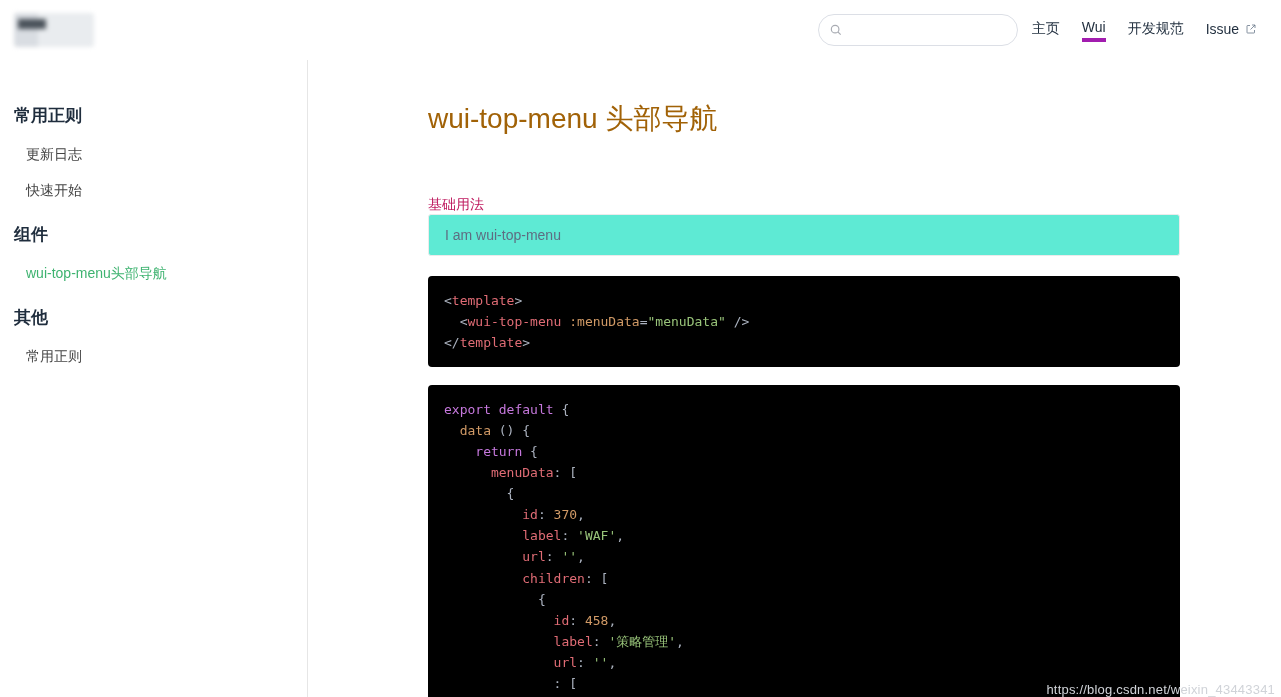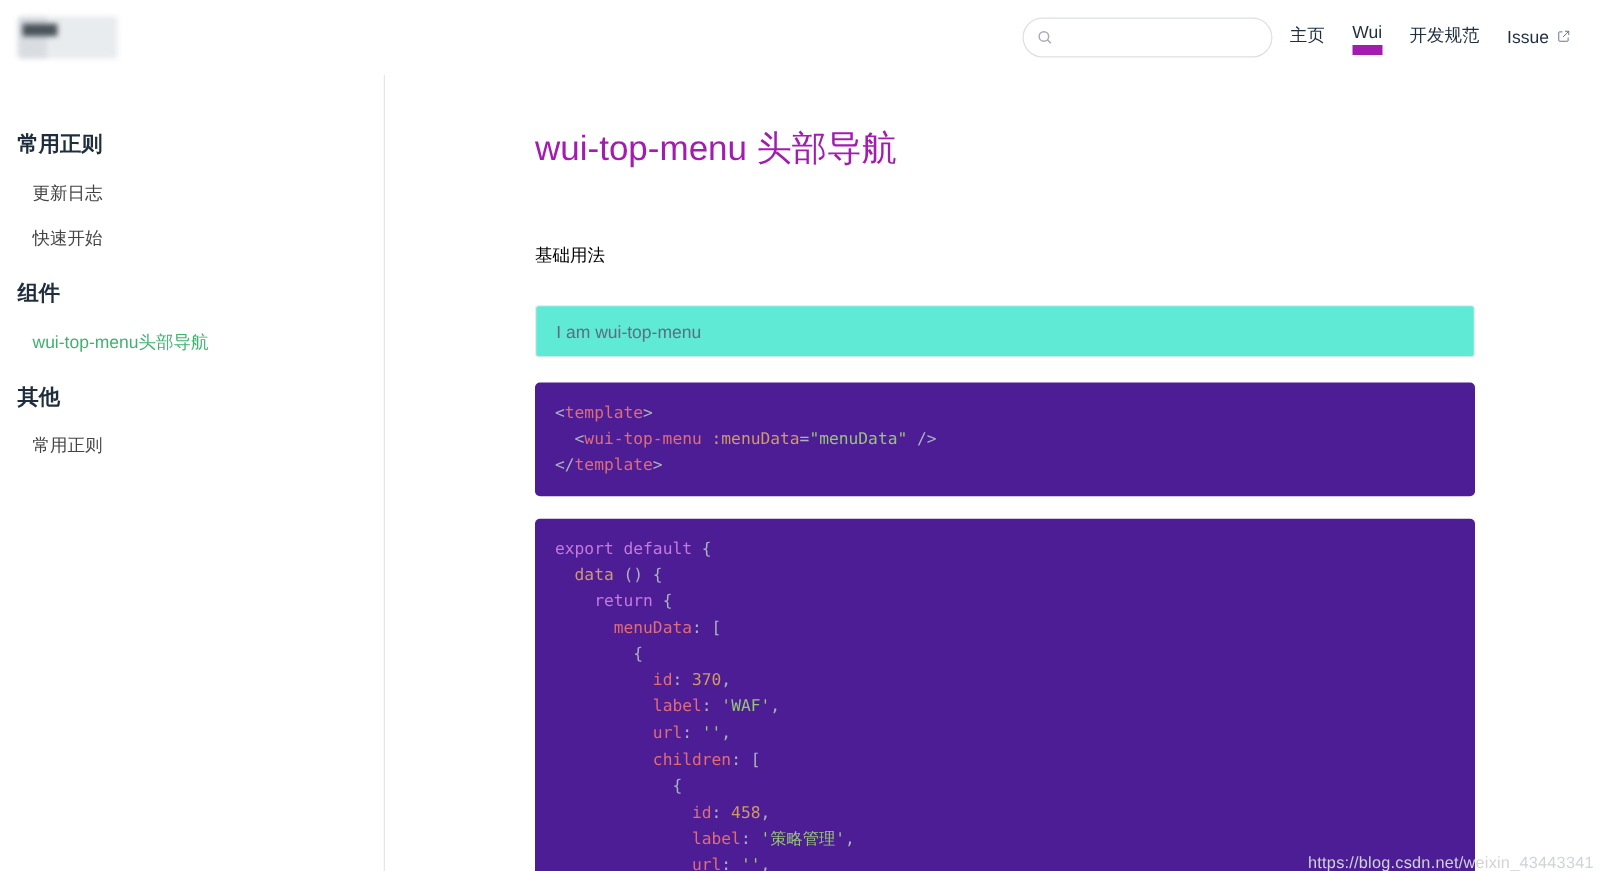--- a/index.html
+++ b/index.html
@@ -4,32 +4,32 @@
 <style>
   * { margin:0; padding:0; box-sizing:border-box; }
   body { font-family: -apple-system, BlinkMacSystemFont, "Segoe UI", Helvetica, Arial, sans-serif; color:#1f2d3d; background:#fff; }
   .header { height:60px; display:flex; align-items:center; padding:0 24px 0 14px; justify-content:space-between; }
   .logo { width:80px; height:34px; background:linear-gradient(90deg,#d9dde2 0 30%,#e9ecef 30% 100%); border-radius:3px; filter:blur(2px); position:relative; }
   .logo::before{content:"";position:absolute;left:4px;top:6px;width:28px;height:10px;background:#4a525a;filter:blur(1px);}
   .header-right { display:flex; align-items:center; gap:14px; }
   .search-box { display:flex; align-items:center; border:1px solid #dcdfe6; border-radius:30px; height:32px; width:200px; padding:0 10px; color:#c0c4cc; }
   .search-box svg { width:14px; height:14px; fill:none; stroke:#a8abb2; stroke-width:2; }
   .nav-link { font-size:14px; color:#1f2d3d; text-decoration:none; cursor:pointer; padding-bottom:3px; }
-  .nav-link.active { border-bottom:8px solid #a21caf; }
+  .nav-link.active { border-bottom:4px solid #a21caf; }
   .ext-icon { width:12px; height:12px; stroke:#5e6d82; stroke-width:1.5; fill:none; margin-left:2px; vertical-align:-1px;}
   .layout { display:flex; }
   .sidebar { width:308px; min-height:640px; border-right:1px solid #e6e6e6; padding:30px 0 0 14px; }
   .sb-group-title { font-size:17px; font-weight:700; color:#1f2d3d; padding:14px 0 10px 0; }
   .sb-item { font-size:14px; color:#444; padding:9px 0 9px 12px; cursor:pointer; }
   .sb-item.active { color:#3eb370; }
   .main { flex:1; padding:40px 88px 0 120px; max-width:960px; }
-  .page-title { font-size:28px; font-weight:400; color:#a21caf; margin-bottom:58px; }
-  .section-label { font-size:14px; color:#000000; margin-bottom:30px; }
+  .page-title { font-size:28px; font-weight:400; color:#a16207; margin-bottom:58px; }
+  .section-label { font-size:14px; color:#be185d; }
   .demo-box { border:1px solid #ebebeb; border-radius:3px; padding:12px 16px; font-size:14px; color:#5e6d82; margin-bottom:20px; background:#5eead4; }
-  pre.code-block { background:#4c1d95; color:#abb2bf; border-radius:4px; padding:14px 16px; font-family: ui-monospace, SFMono-Regular, Menlo, Consolas, monospace; font-size:13px; line-height:1.62; overflow:auto; margin-bottom:18px; white-space:pre; }
+  pre.code-block { background:#000000; color:#abb2bf; border-radius:4px; padding:14px 16px; font-family: ui-monospace, SFMono-Regular, Menlo, Consolas, monospace; font-size:13px; line-height:1.62; overflow:auto; margin-bottom:18px; white-space:pre; }
   .tk-p  { color:#abb2bf; }  
   .tk-t  { color:#e06c75; }  
   .tk-a  { color:#d19a66; }  
   .tk-s  { color:#98c379; }  
   .tk-k  { color:#c678dd; }  
   .tk-pr { color:#e06c75; }  
   .watermark { position:fixed; bottom:0; right:6px; font-size:13px; color:#d0d3d8; letter-spacing:.2px; pointer-events:none; }
 </style>
 </head>
 <body>

